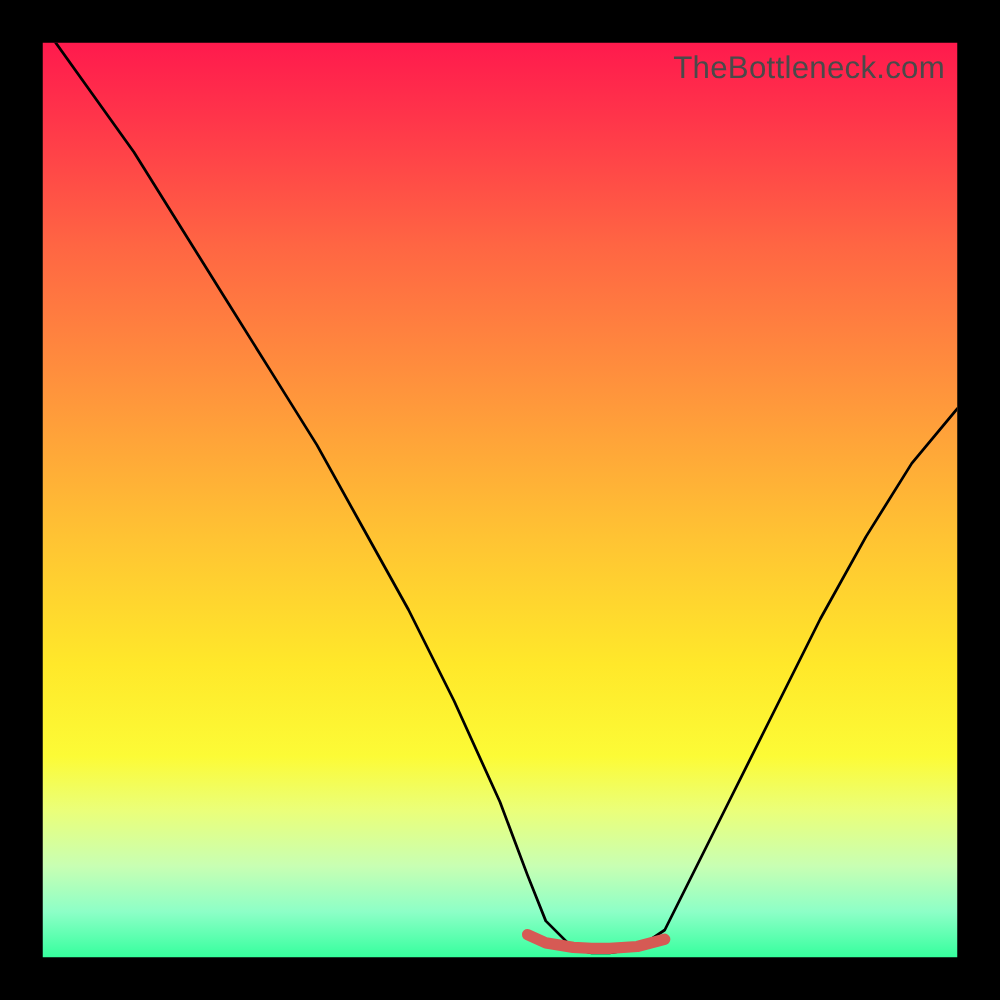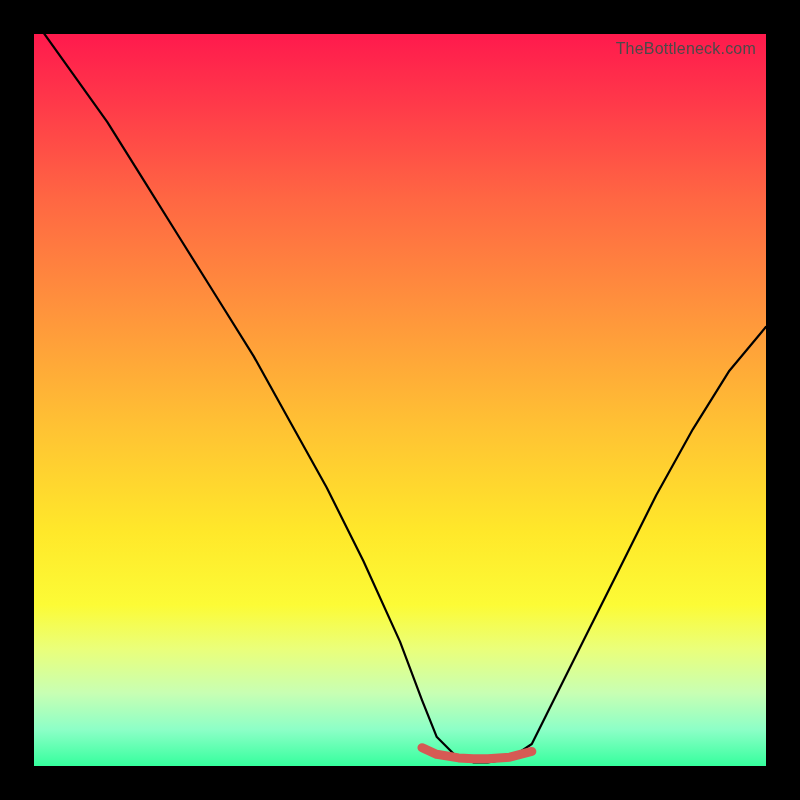--- a/index.html
+++ b/index.html
@@ -46,21 +46,21 @@
       #c8ffb3 90%,
       #8dffc7 95%,
       #35ff9d 100%
     );
   }
   .watermark {
     position: absolute;
     top: 6px;
     right: 10px;
     color: #4a4a4a;
-    font-size: 16px;
+    font-size: 25px;
     font-weight: 500;
     letter-spacing: 0.2px;
     user-select: none;
   }
   svg.curve {
     position: absolute;
     left: 0;
     top: 0;
     width: 732px;
     height: 732px;

